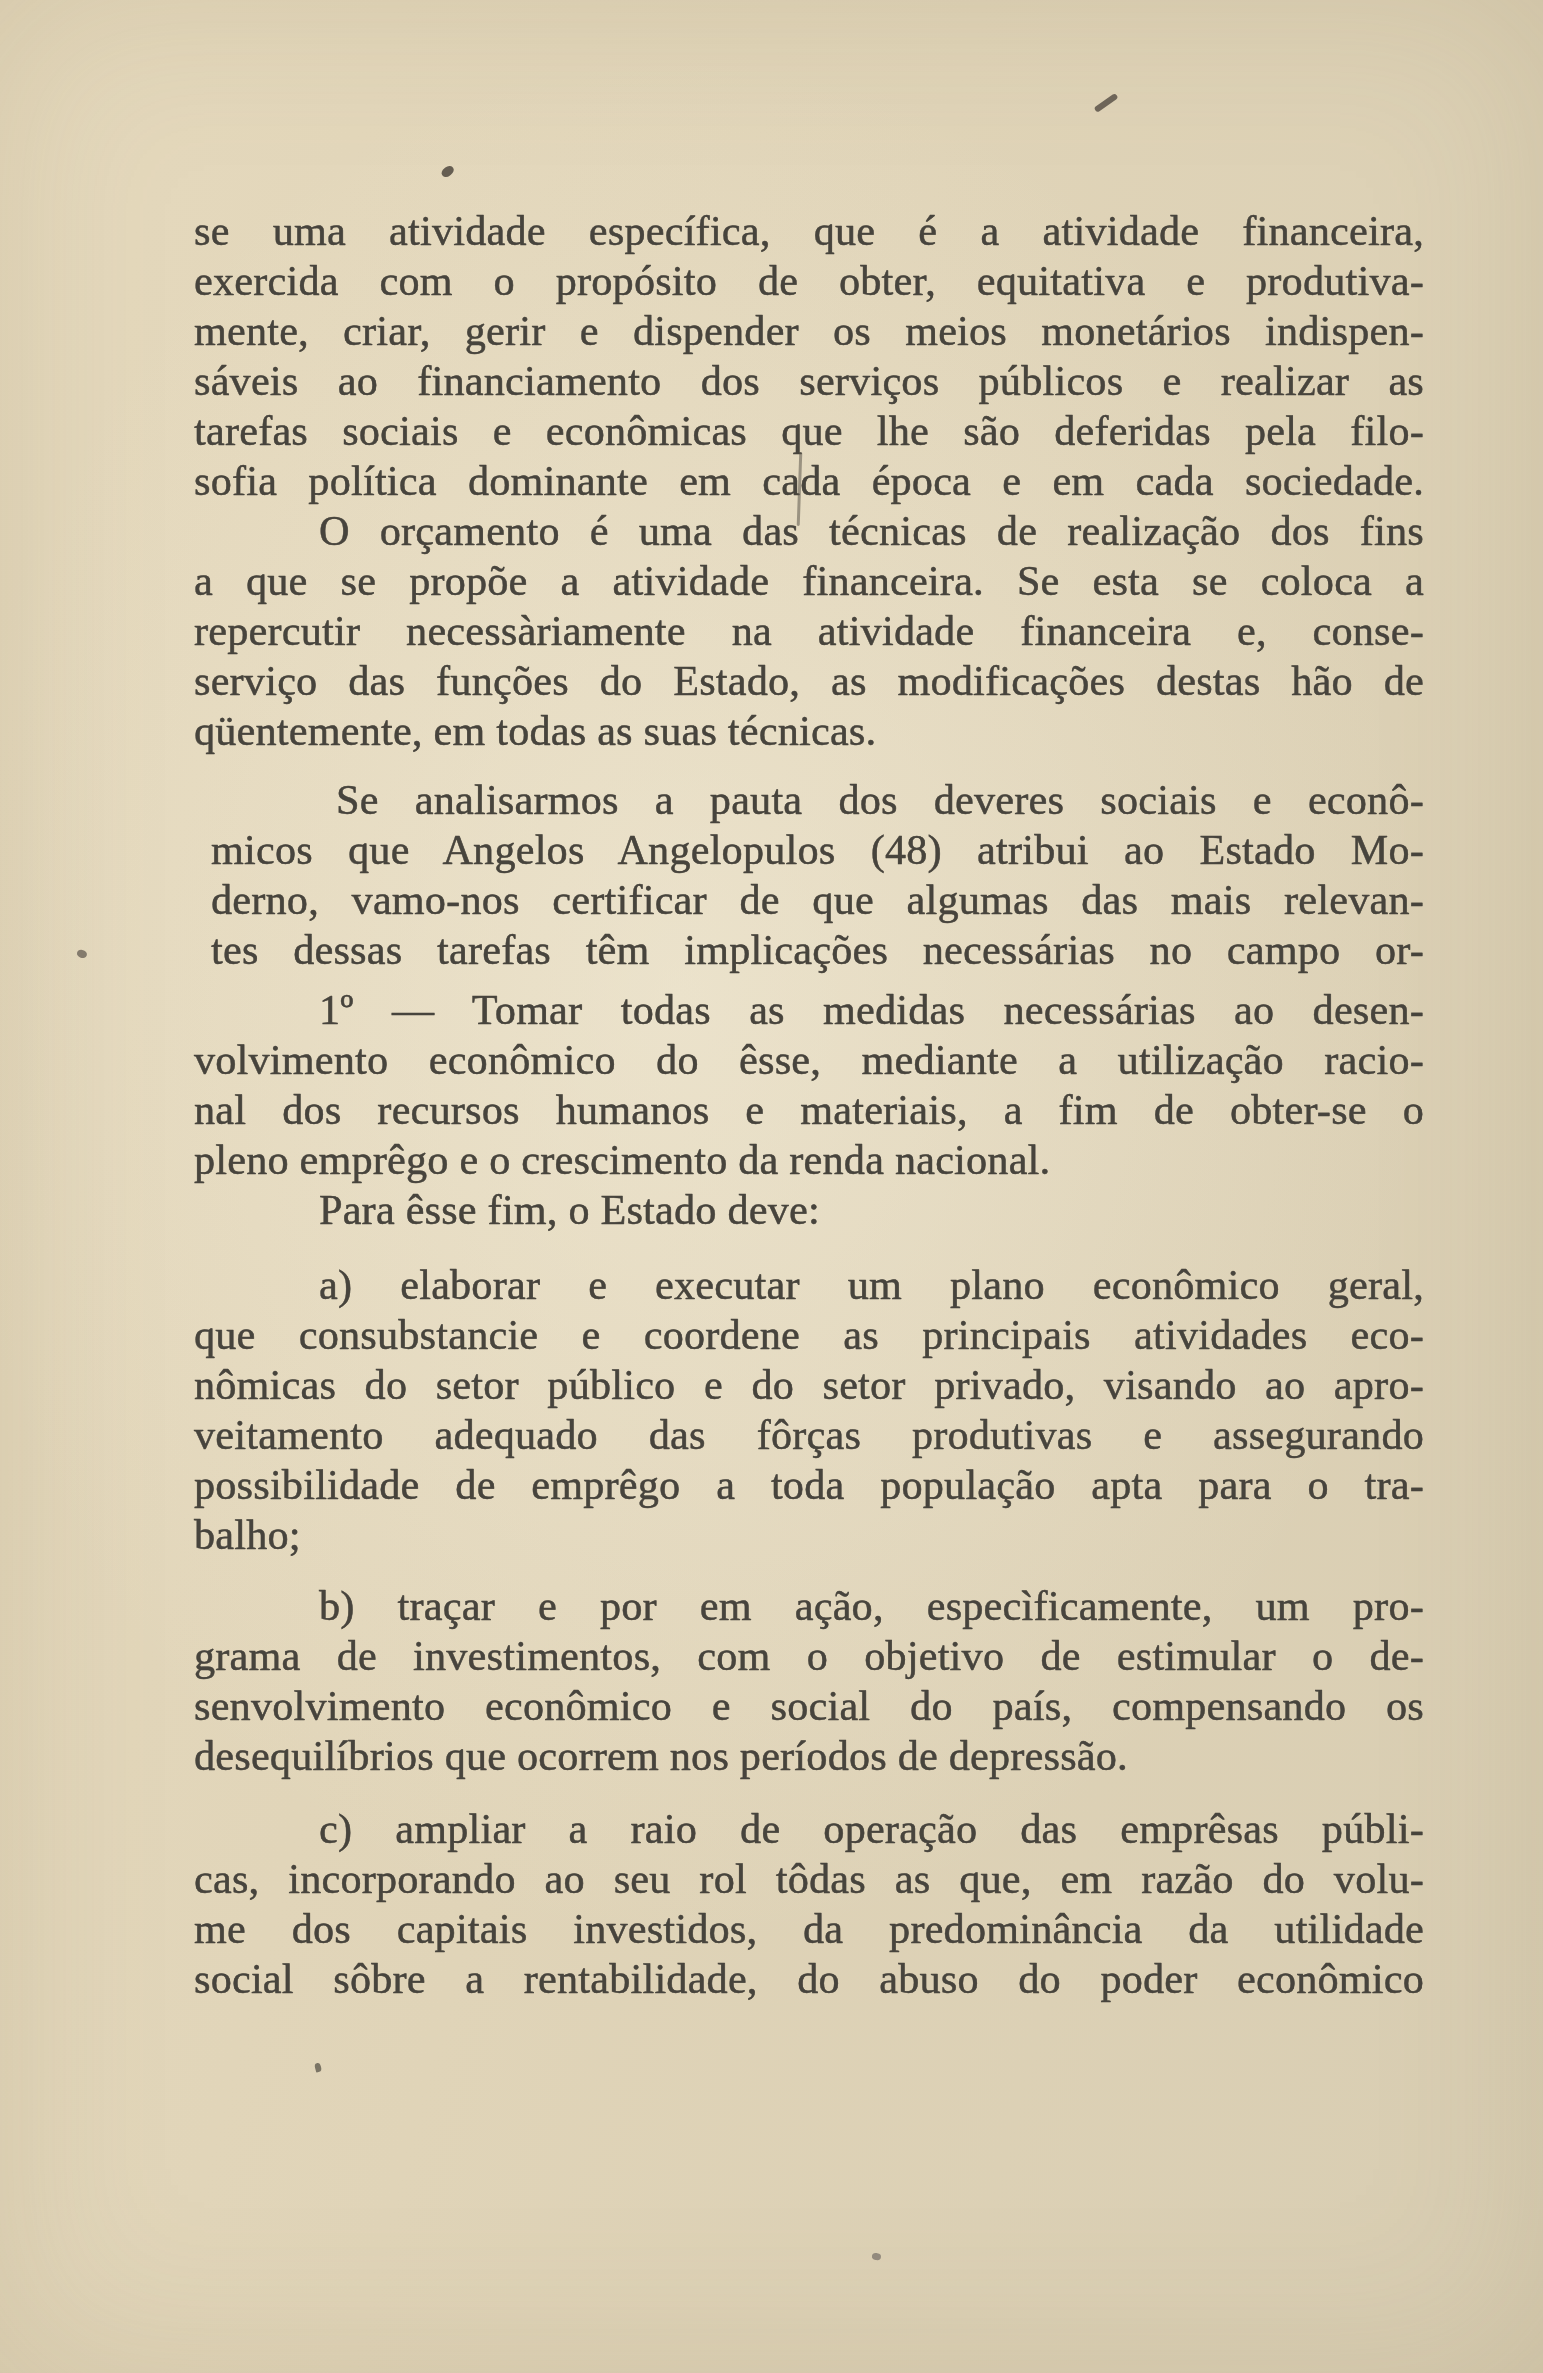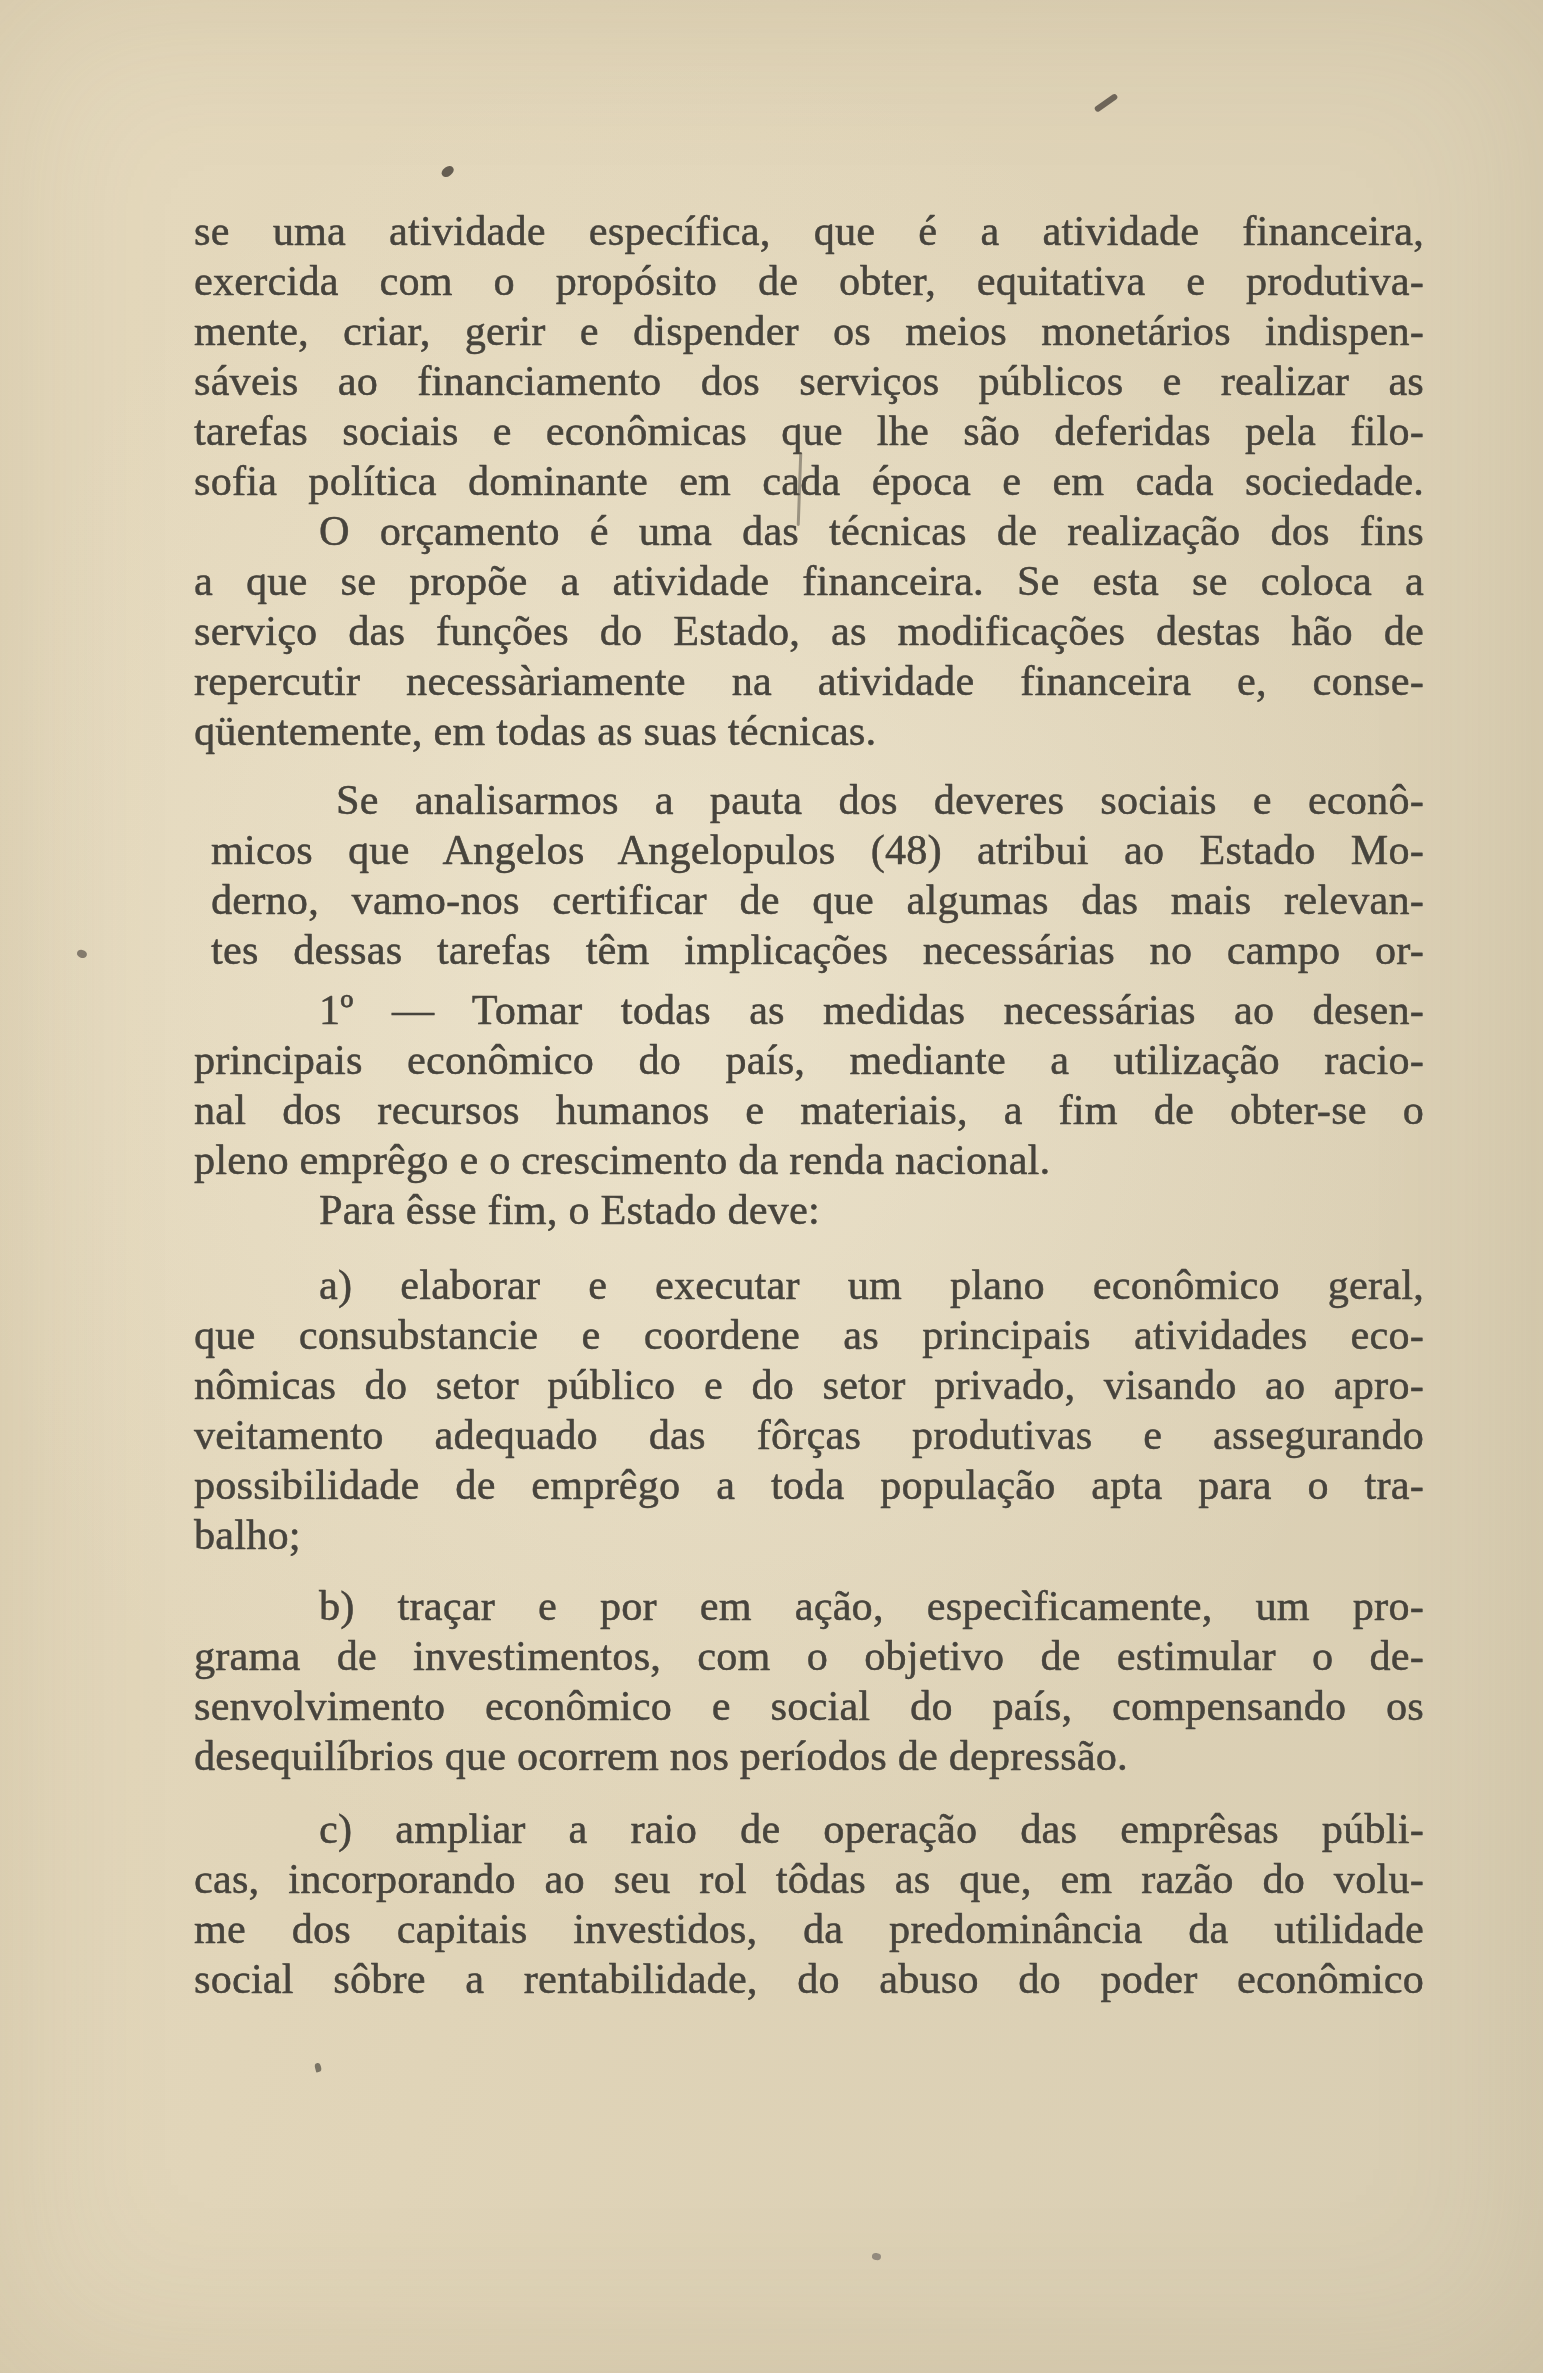--- a/index.html
+++ b/index.html
@@ -124,33 +124,33 @@
         <div class="line j">se uma atividade específica, que é a atividade financeira,</div>
         <div class="line j">exercida com o propósito de obter, equitativa e produtiva-</div>
         <div class="line j">mente, criar, gerir e dispender os meios monetários indispen-</div>
         <div class="line j">sáveis ao financiamento dos serviços públicos e realizar as</div>
         <div class="line j">tarefas sociais e econômicas que lhe são deferidas pela filo-</div>
         <div class="line j">sofia política dominante em cada época e em cada sociedade.</div>
       </div>
       <div class="para">
         <div class="line j indent">O orçamento é uma das técnicas de realização dos fins</div>
         <div class="line j">a que se propõe a atividade financeira. Se esta se coloca a</div>
+        <div class="line j">repercutir necessàriamente na atividade financeira e, conse-</div>
         <div class="line j">serviço das funções do Estado, as modificações destas hão de</div>
-        <div class="line j">repercutir necessàriamente na atividade financeira e, conse-</div>
         <div class="line">qüentemente, em todas as suas técnicas.</div>
       </div>
       <div class="para" style="margin-top: 19px; margin-left: 17px;">
         <div class="line j indent">Se analisarmos a pauta dos deveres sociais e econô-</div>
         <div class="line j">micos que Angelos Angelopulos (48) atribui ao Estado Mo-</div>
         <div class="line j">derno, vamo-nos certificar de que algumas das mais relevan-</div>
         <div class="line j">tes dessas tarefas têm implicações necessárias no campo or-</div>
       </div>
       <div class="para" style="margin-top: 10px;">
         <div class="line j indent">1º — Tomar todas as medidas necessárias ao desen-</div>
-        <div class="line j">principais econômico do país, mediante a utilização racio-</div>
+        <div class="line j">volvimento econômico do êsse, mediante a utilização racio-</div>
         <div class="line j">nal dos recursos humanos e materiais, a fim de obter-se o</div>
         <div class="line">pleno emprêgo e o crescimento da renda nacional.</div>
       </div>
       <div class="para">
         <div class="line indent">Para êsse fim, o Estado deve:</div>
       </div>
       <div class="para" style="margin-top: 24.6px;">
         <div class="line j indent">a) elaborar e executar um plano econômico geral,</div>
         <div class="line j">que consubstancie e coordene as principais atividades eco-</div>
         <div class="line j">nômicas do setor público e do setor privado, visando ao apro-</div>

